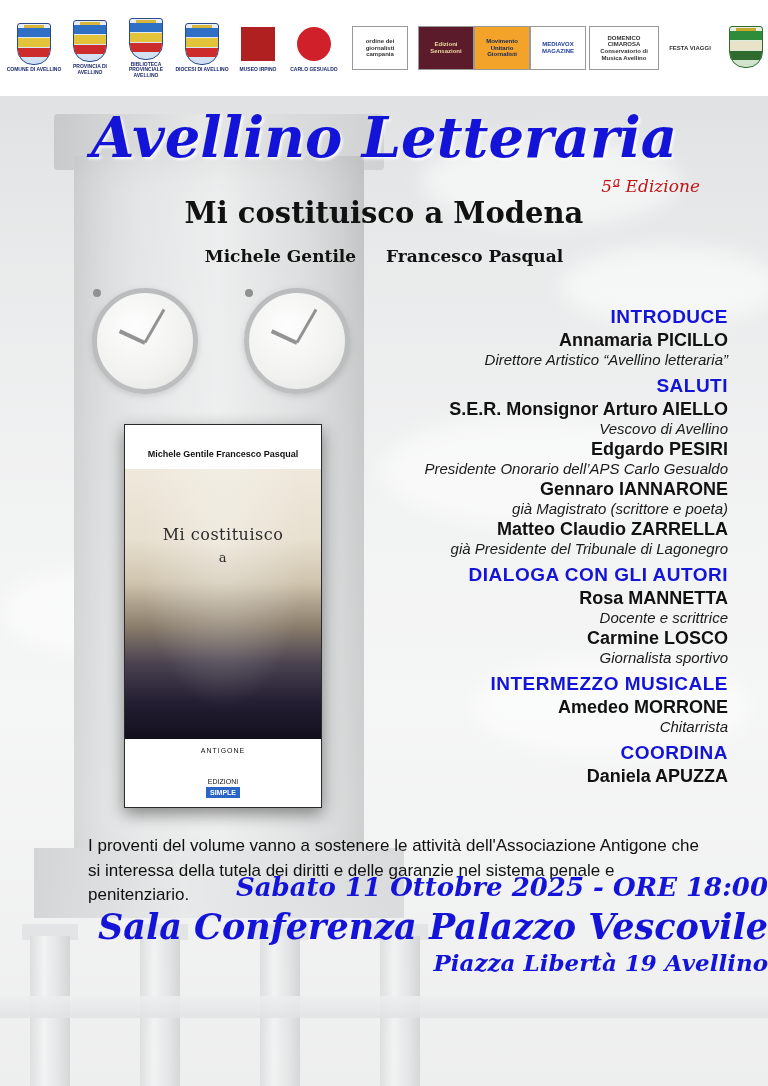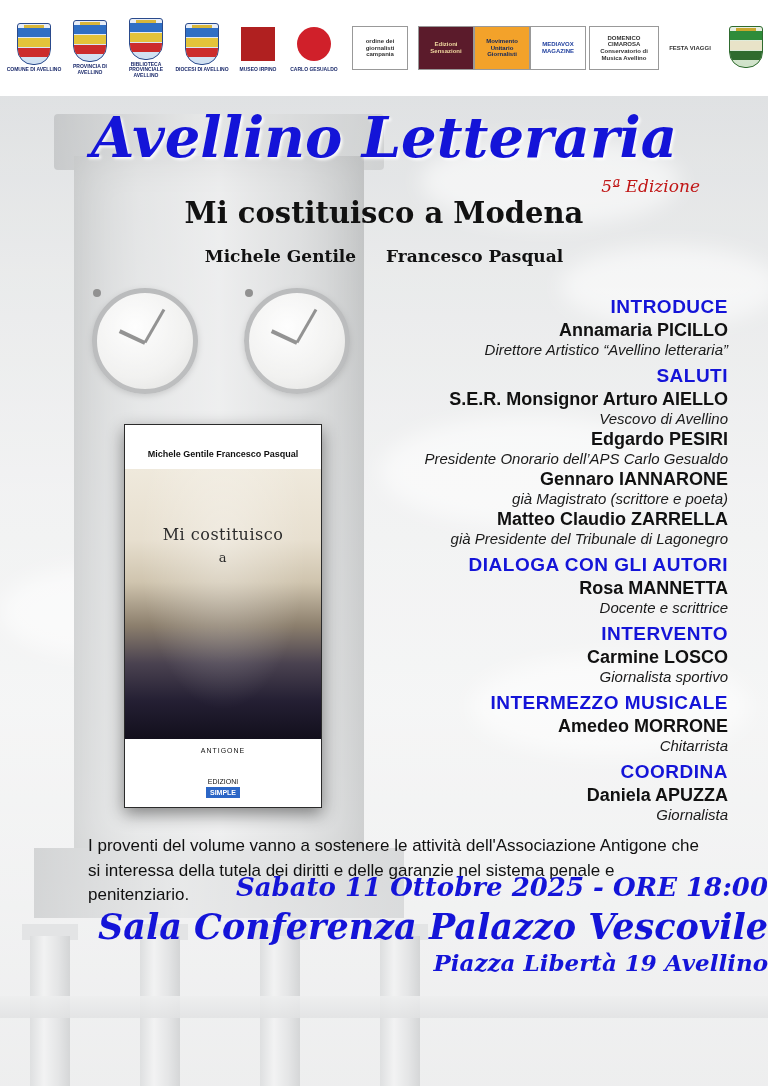--- a/index.html
+++ b/index.html
@@ -240,21 +240,21 @@
     z-index: 4;
   }
   .sec-head {
     font-family: "Liberation Sans", sans-serif;
     font-weight: bold;
     font-size: 19px;
     color: #1414d8;
     letter-spacing: 0.5px;
     margin: 7px 0 1px 0;
   }
-  .sec-head.first { margin-top: 8px; }
+  .sec-head.first { margin-top: 18px; }
   .person {
     font-family: "Liberation Sans", sans-serif;
     font-weight: bold;
     font-size: 18px;
     color: #111;
     margin-top: 2px;
   }
   .role {
     font-family: "Liberation Sans", sans-serif;
     font-style: italic;
@@ -554,31 +554,29 @@
     <div class="role">Presidente Onorario dell’APS Carlo Gesualdo</div>
     <div class="person">Gennaro IANNARONE</div>
     <div class="role">già Magistrato (scrittore e poeta)</div>
     <div class="person">Matteo Claudio ZARRELLA</div>
     <div class="role">già Presidente del Tribunale di Lagonegro</div>
 
     <div class="sec-head">DIALOGA CON GLI AUTORI</div>
     <div class="person">Rosa MANNETTA</div>
     <div class="role">Docente e scrittrice</div>
 
-    <div class="sec-head">INTERVENTO</div>
     <div class="person">Carmine LOSCO</div>
     <div class="role">Giornalista sportivo</div>
 
     <div class="sec-head">INTERMEZZO MUSICALE</div>
     <div class="person">Amedeo MORRONE</div>
     <div class="role">Chitarrista</div>
 
     <div class="sec-head">COORDINA</div>
     <div class="person">Daniela APUZZA</div>
-    <div class="role">Giornalista</div>
 
   </div>
 
   <div class="book">
     <div class="book-authors">Michele Gentile    Francesco Pasqual</div>
     <div class="book-art"></div>
     <div class="book-cover-title">
       <div>Mi costituisco</div>
       <div class="l2">a</div>
     </div>

